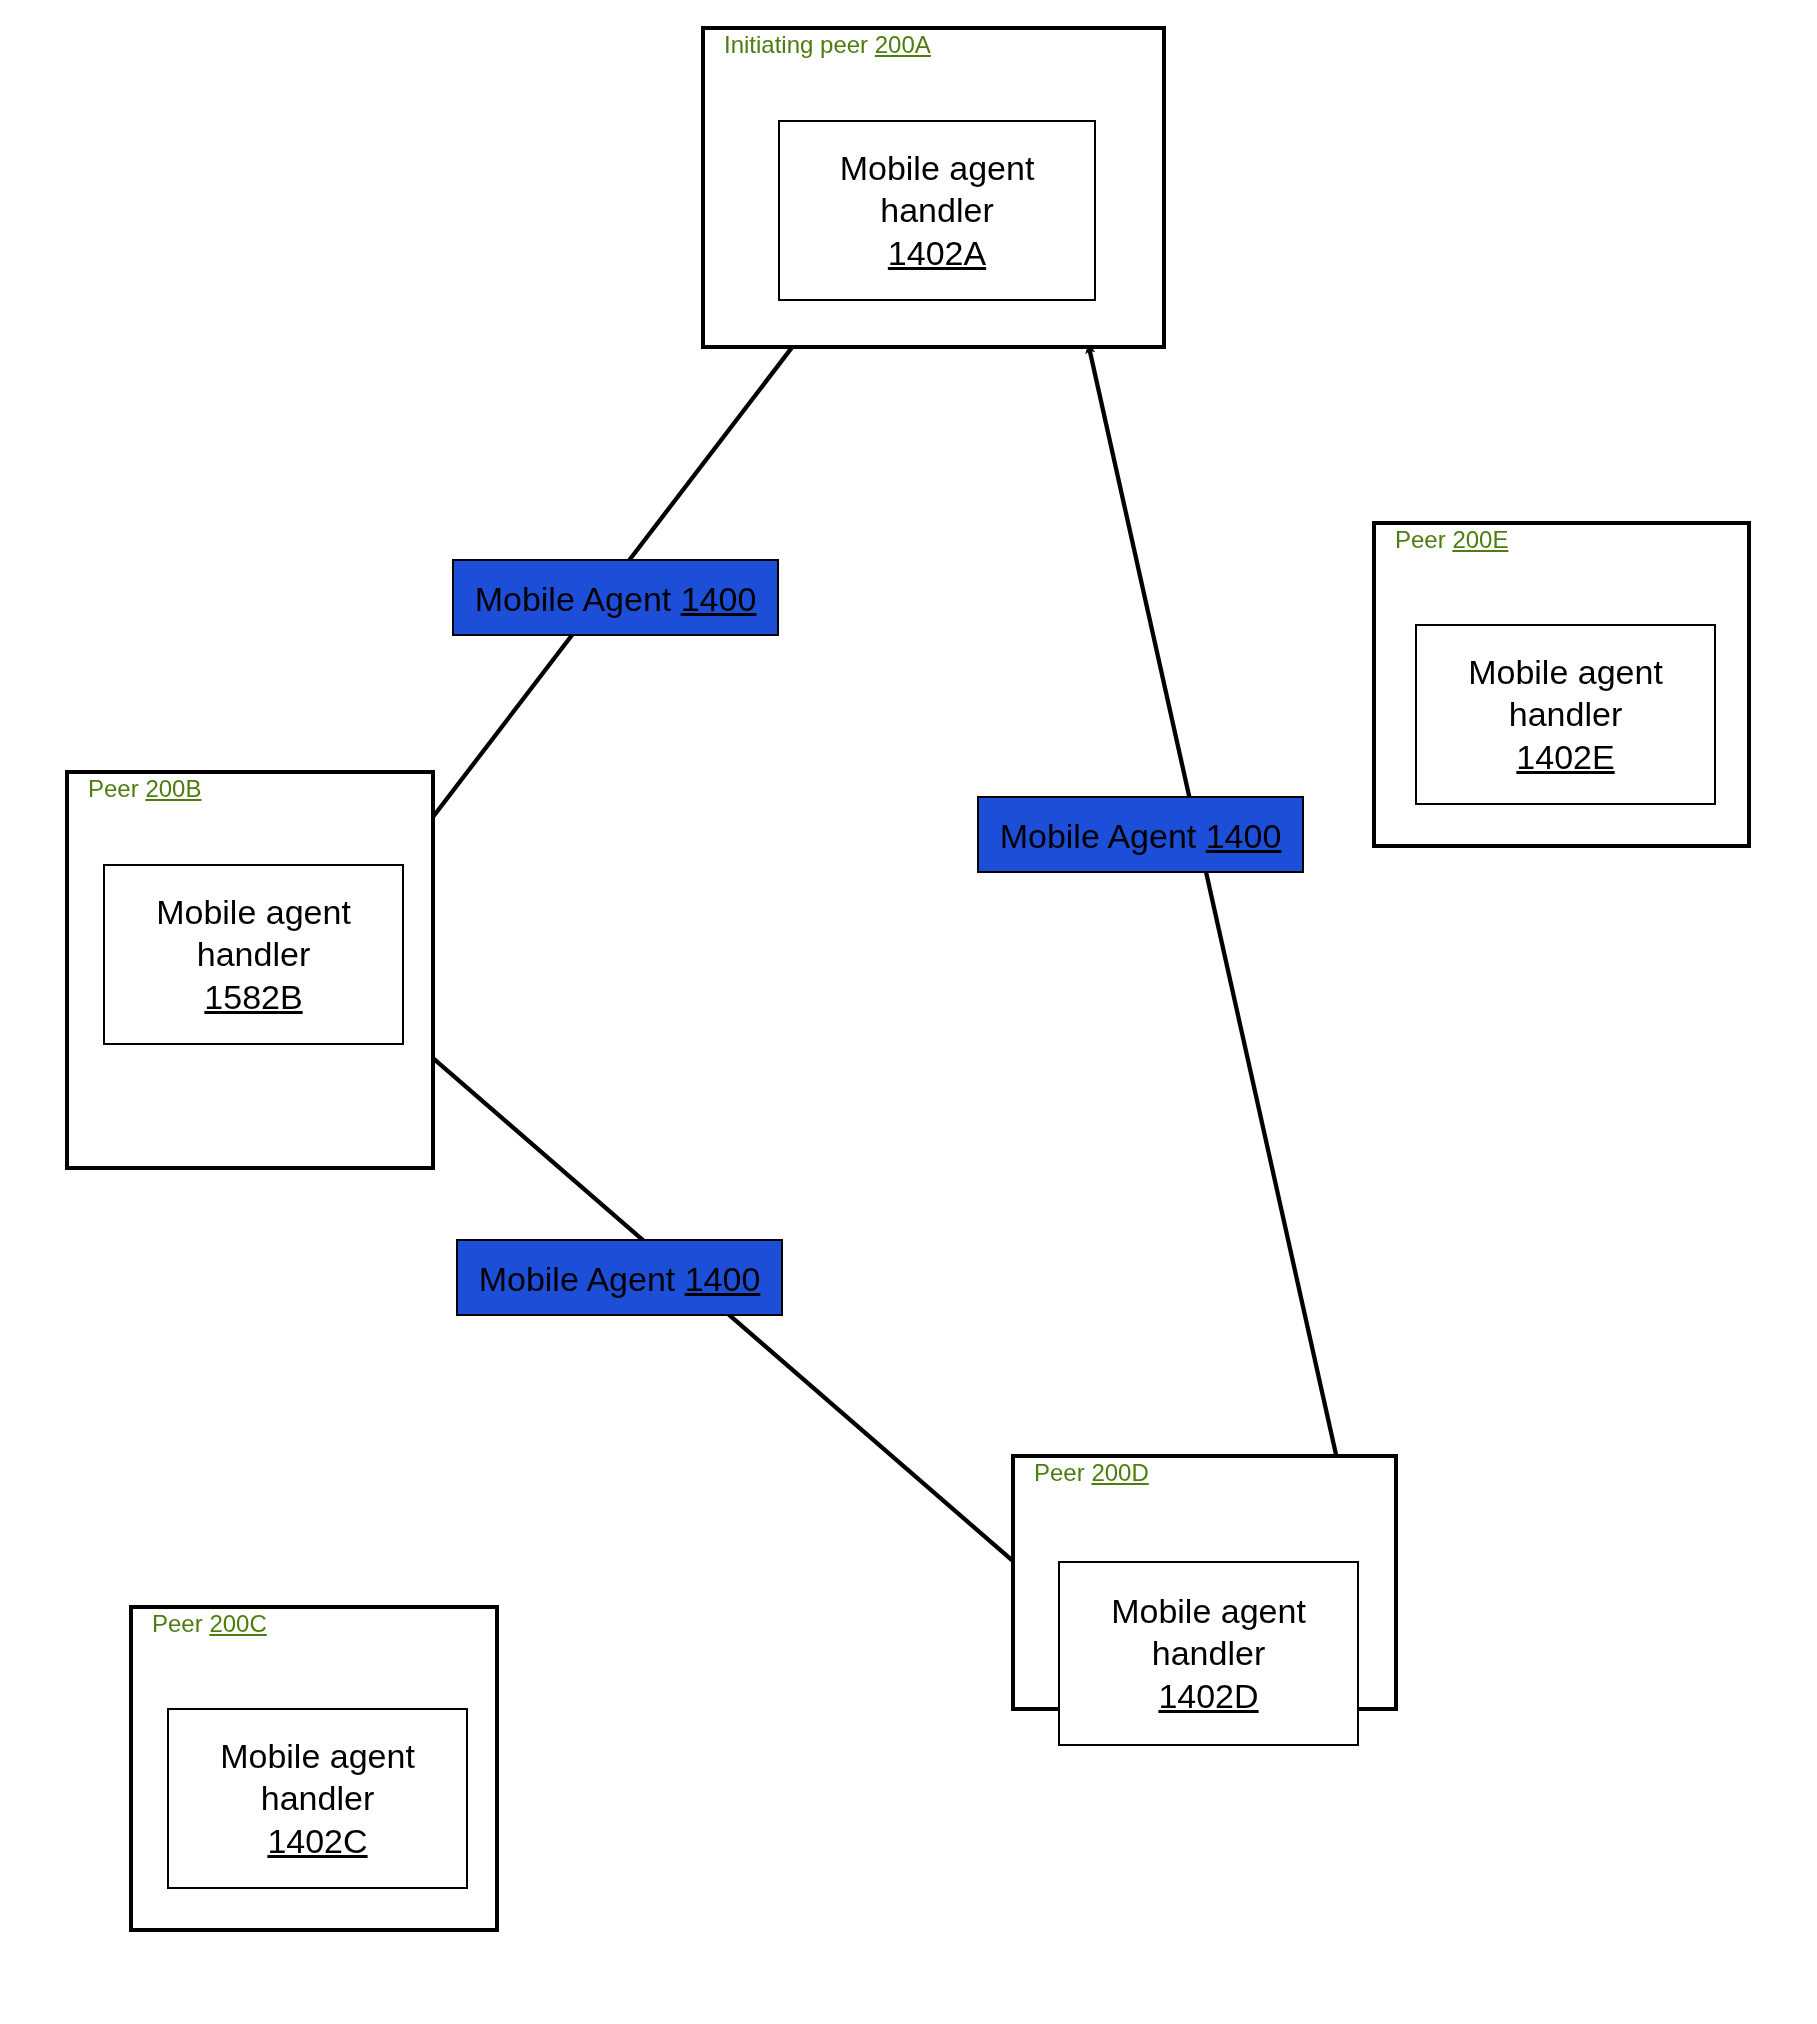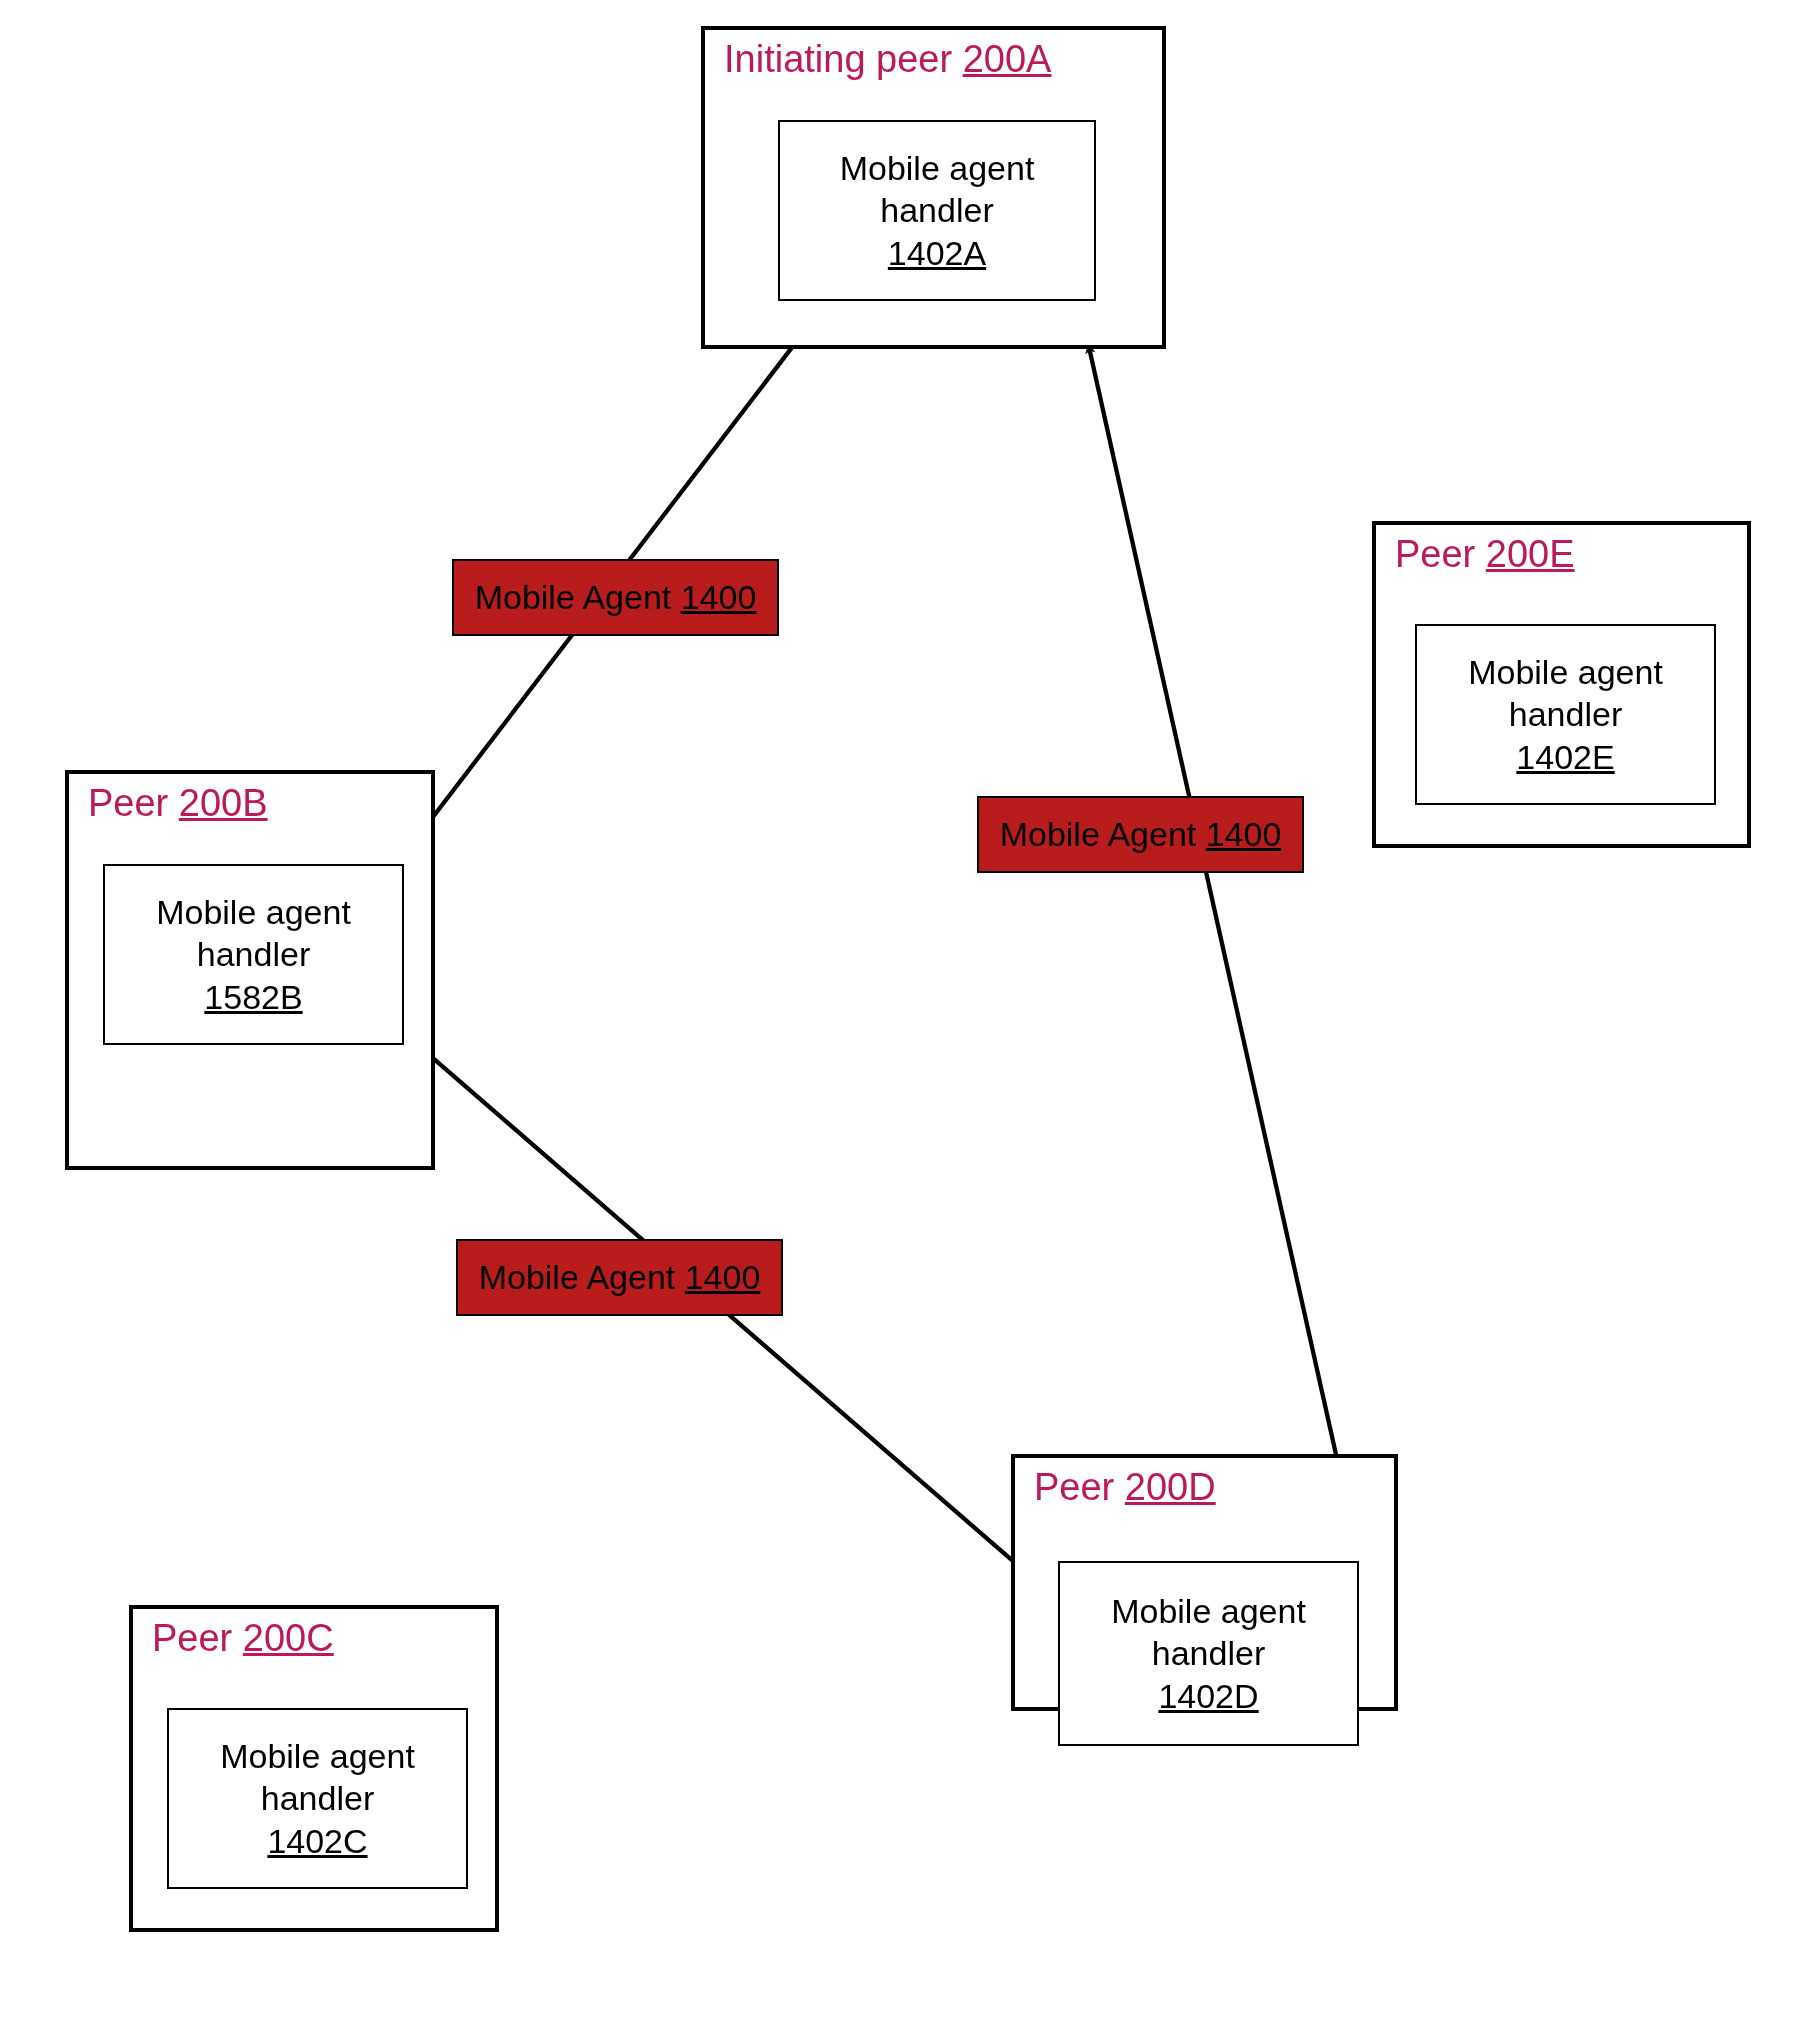--- a/index.html
+++ b/index.html
@@ -15,24 +15,24 @@
     background: #ffffff;
   }
   .peer-box {
     position: absolute;
     border: 4.3px solid #000;
     background: #ffffff;
     box-sizing: border-box;
   }
   .peer-title {
     position: absolute;
-    top: 8px;
+    top: 1px;
     left: 19px;
-    font-size: 38px;
-    color: #be185d;
+    font-size: 24px;
+    color: #4d7c0f;
     white-space: nowrap;
   }
   .handler-box {
     position: absolute;
     border: 2.6px solid #000;
     background: #ffffff;
     box-sizing: border-box;
     text-align: center;
     display: flex;
     flex-direction: column;
@@ -41,26 +41,26 @@
     padding: 8.6px;
   }
   .handler-line {
     font-size: 34px;
     color: #000;
     line-height: 1.25;
   }
   .agent-box {
     position: absolute;
     border: 2.6px solid #000;
-    background: #b91c1c;
+    background: #1d4ed8;
     box-sizing: border-box;
     display: flex;
-    align-items: center;
+    align-items: flex-end;
     justify-content: center;
-    padding: 7px 12px;
+    padding: 15px 12px;
     white-space: nowrap;
   }
   .agent-text {
     font-size: 34px;
     color: #000;
   }
   .uline { text-decoration: underline; }
   svg.arrows {
     position: absolute;
     left: 0; top: 0;

